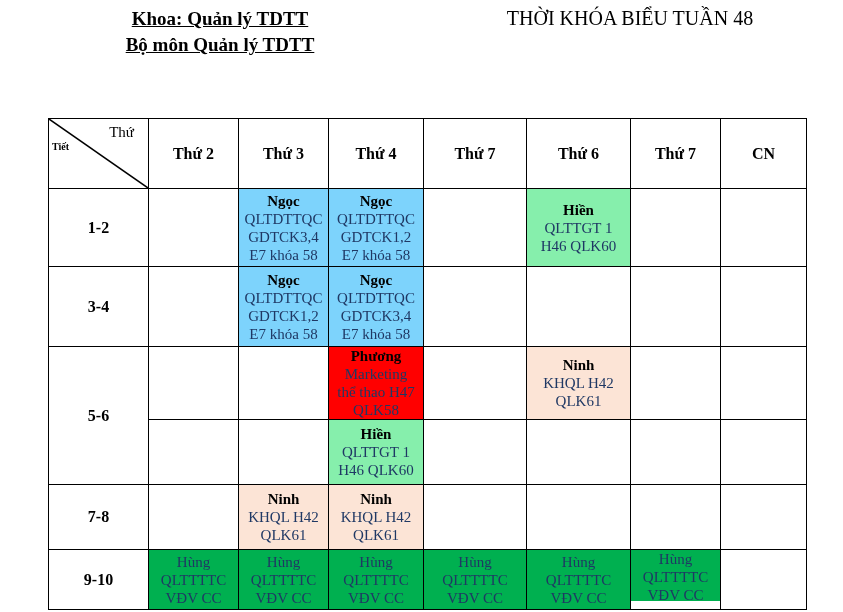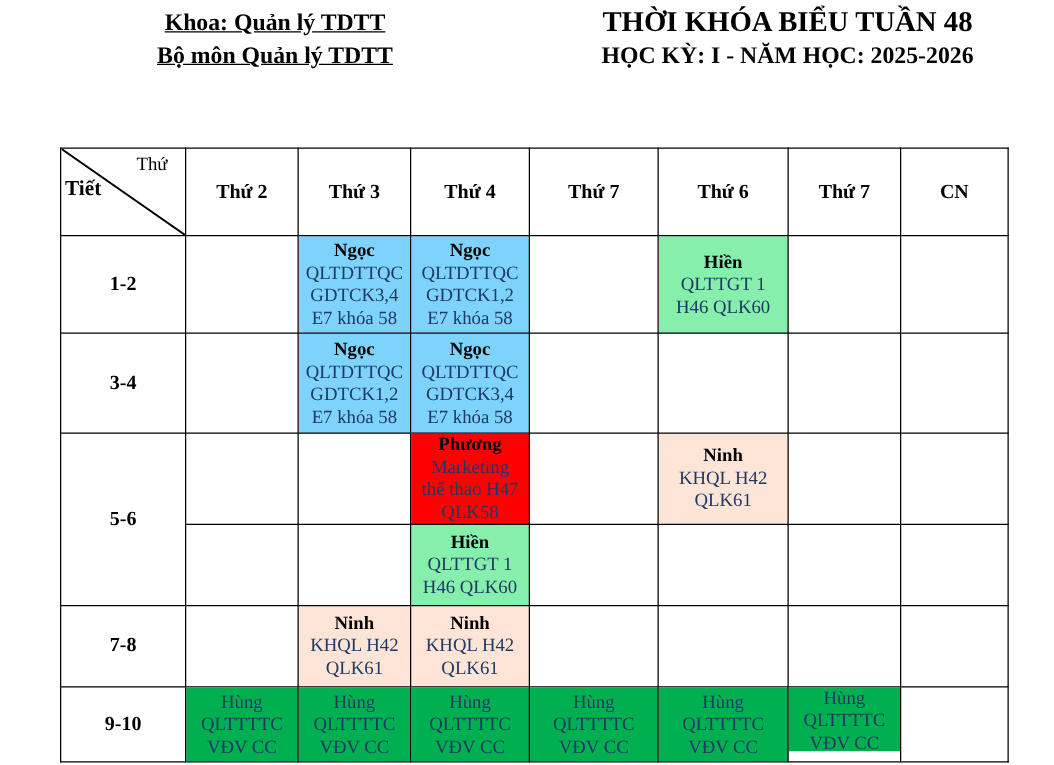--- a/index.html
+++ b/index.html
@@ -5,39 +5,39 @@
   html,body{margin:0;padding:0;background:#fff;}
   body{
     width:843px;height:612px;position:relative;overflow:hidden;
     font-family:"Liberation Serif","DejaVu Serif",serif;color:#000;
   }
   
   .hdr-left{position:absolute;left:20px;top:6px;width:400px;text-align:center;}
   .hdr-left .l1{font-size:20px;font-weight:normal;letter-spacing:.5px;}
   .hdr-left .l2,.hdr-left .l3{font-size:19px;font-weight:bold;line-height:26px;text-decoration:underline;}
   .hdr-right{position:absolute;left:445px;top:4px;width:370px;text-align:center;}
-  .hdr-right .l1{font-size:23px;font-weight:bold;line-height:28px;}
+  .hdr-right .l1{font-size:20px;font-weight:normal;line-height:28px;}
   .hdr-right .l2,.hdr-right .l3{font-size:19px;font-weight:bold;line-height:25px;}
   
   table.tkb{
     position:absolute;left:48px;top:118px;border-collapse:collapse;table-layout:fixed;
   }
   table.tkb td,table.tkb th{
     border:1.5px solid #000;padding:0;text-align:center;vertical-align:middle;
     overflow:hidden;
   }
   th.day{font-size:16px;font-weight:bold;}
   td.plabel{font-size:16px;font-weight:bold;}
   .rh-head{height:70px}.rh-12{height:78px}.rh-34{height:80px}
   .rh-56a{height:72px}.rh-56b{height:65px}.rh-78{height:65px}.rh-910{height:60px}
   
   td.corner{position:relative;padding:0;}
   td.corner svg{position:absolute;left:0;top:0;width:100%;height:100%;}
   td.corner .c-thu{position:absolute;top:5px;right:14px;font-size:15px;font-weight:normal;}
-  td.corner .c-tiet{position:absolute;top:22px;left:3px;font-size:17px;font-weight:bold;}
+  td.corner .c-tiet{position:absolute;top:22px;left:3px;font-size:10px;font-weight:bold;}
   
   td.cc{font-size:15px;line-height:18px;}
   td.cc .nm{font-weight:bold;color:#000;}
   td.cc .bl{color:#1F3864;}
   .bg-blue{background:#7dd3fc;}
   .bg-yellow{background:#86efac;}
   .bg-red{background:#FF0000;}
   .bg-pink{background:#FCE4D6;}
   .bg-green{background:#00B050;}
   td.bg-green .nm{font-weight:normal;color:#1F3864;}
@@ -52,21 +52,20 @@
 </style>
 </head>
 <body>
 
 <div class="hdr-left">
   <div class="l2">Khoa: Quản lý TDTT</div>
   <div class="l3">Bộ môn Quản lý TDTT</div>
 </div>
 <div class="hdr-right">
   <div class="l1">THỜI KHÓA BIỂU TUẦN 48</div>
-  <div class="l3">HỌC KỲ: I - NĂM  HỌC: 2025-2026</div>
 </div>
 
 <table class="tkb">
   <colgroup>
     <col style="width:100px">
       <col style="width:90px">
       <col style="width:90px">
       <col style="width:95px">
     <col style="width:103px">
       <col style="width:104px">

